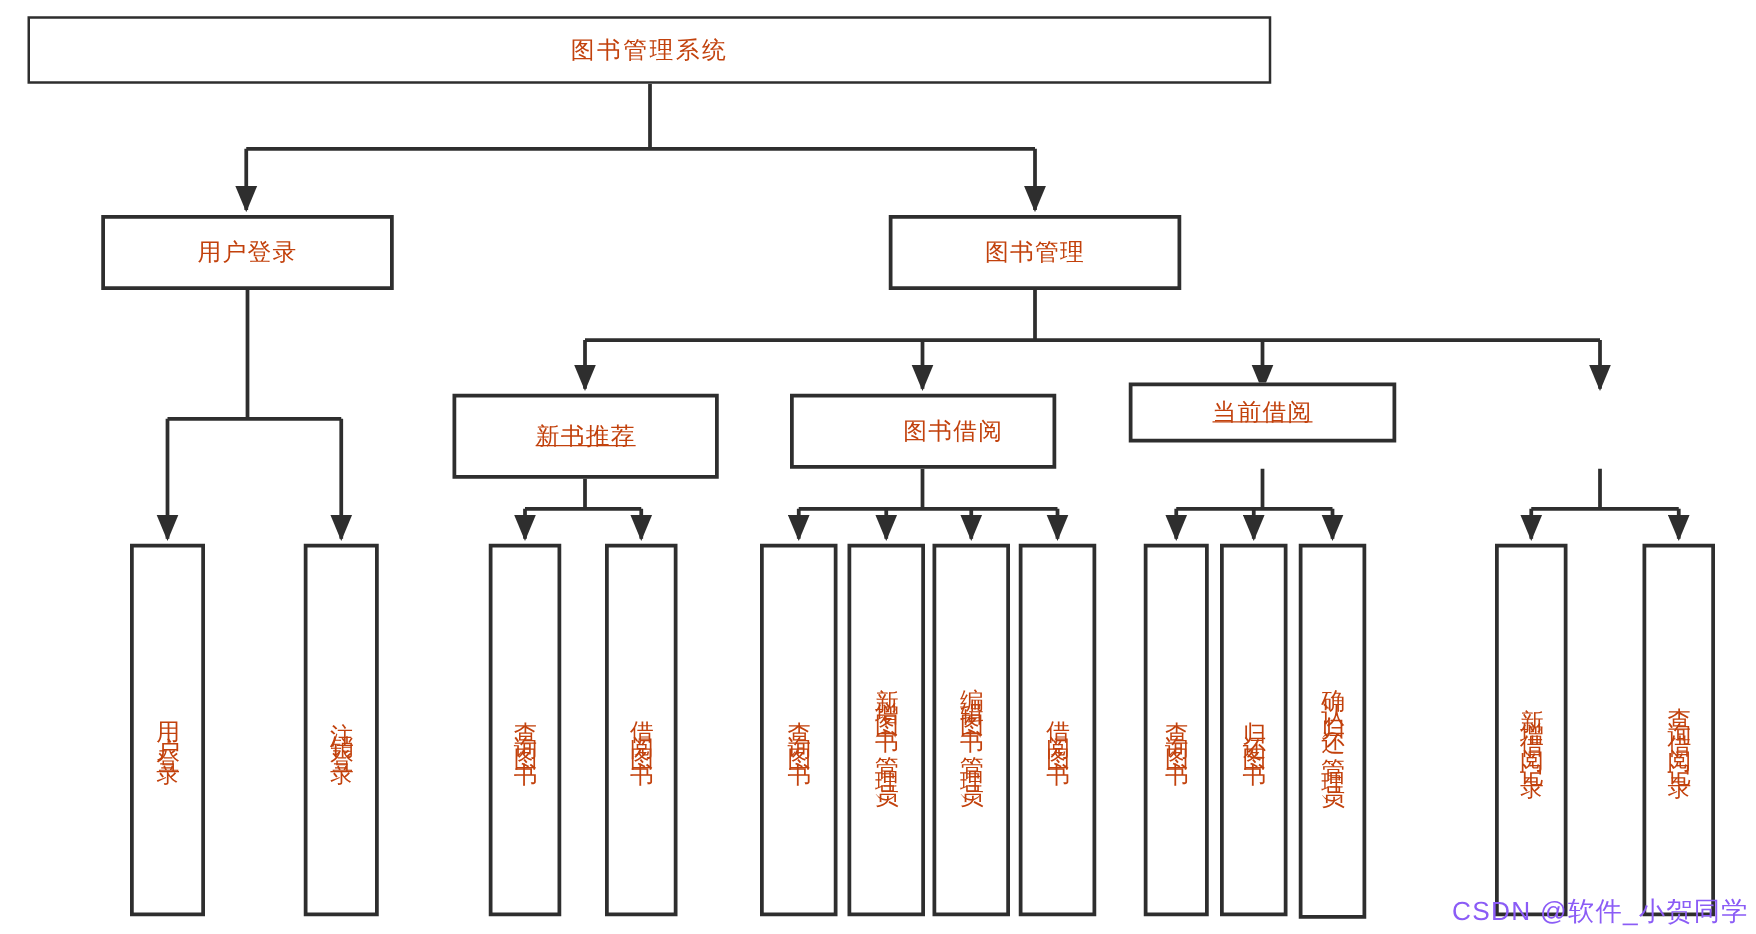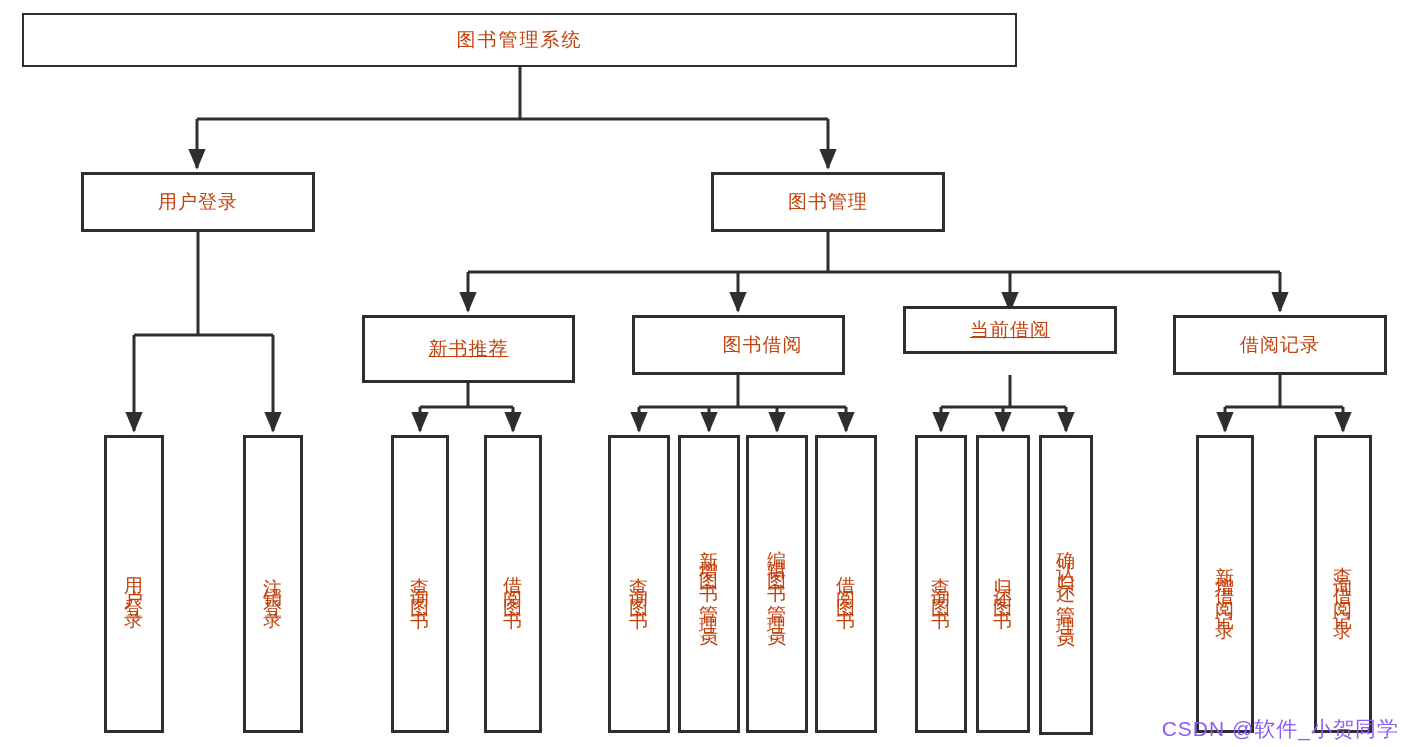--- a/index.html
+++ b/index.html
@@ -110,21 +110,20 @@
   </svg>
 
   <div class="node root" style="left:22px; top:13px; width:995px; height:54px;">图书管理系统</div>
 
   <div class="node" style="left:81px; top:172px; width:234px; height:60px;">用户登录</div>
   <div class="node" style="left:711px; top:172px; width:234px; height:60px;font-family:Liberation Mono, monospace;">图书管理</div>
 
   <div class="node" style="left:362px; top:315px; width:213px; height:68px;text-decoration:underline;">新书推荐</div>
   <div class="node" style="left:632px; top:315px; width:213px; height:60px;padding-left:48px;">图书借阅</div>
   <div class="node" style="left:903px; top:306px; width:214px; height:48px;text-decoration:underline;">当前借阅</div>
-  <div class="node" style="left:1173px; top:315px; width:214px; height:60px;">借阅记录</div>
 
   <div class="node leaf" style="left:104px; top:435px; width:60px; height:298px;">用户登录</div>
   <div class="node leaf" style="left:243px; top:435px; width:60px; height:298px;">注销登录</div>
 
   <div class="node leaf" style="left:391px; top:435px; width:58px; height:298px;">查询图书</div>
   <div class="node leaf" style="left:484px; top:435px; width:58px; height:298px;">借阅图书</div>
 
   <div class="node leaf" style="left:608px; top:435px; width:62px; height:298px;">查询图书</div>
   <div class="node leaf" style="left:678px; top:435px; width:62px; height:298px;">新增图书（管理员）</div>
   <div class="node leaf" style="left:746px; top:435px; width:62px; height:298px;">编辑图书（管理员）</div>

